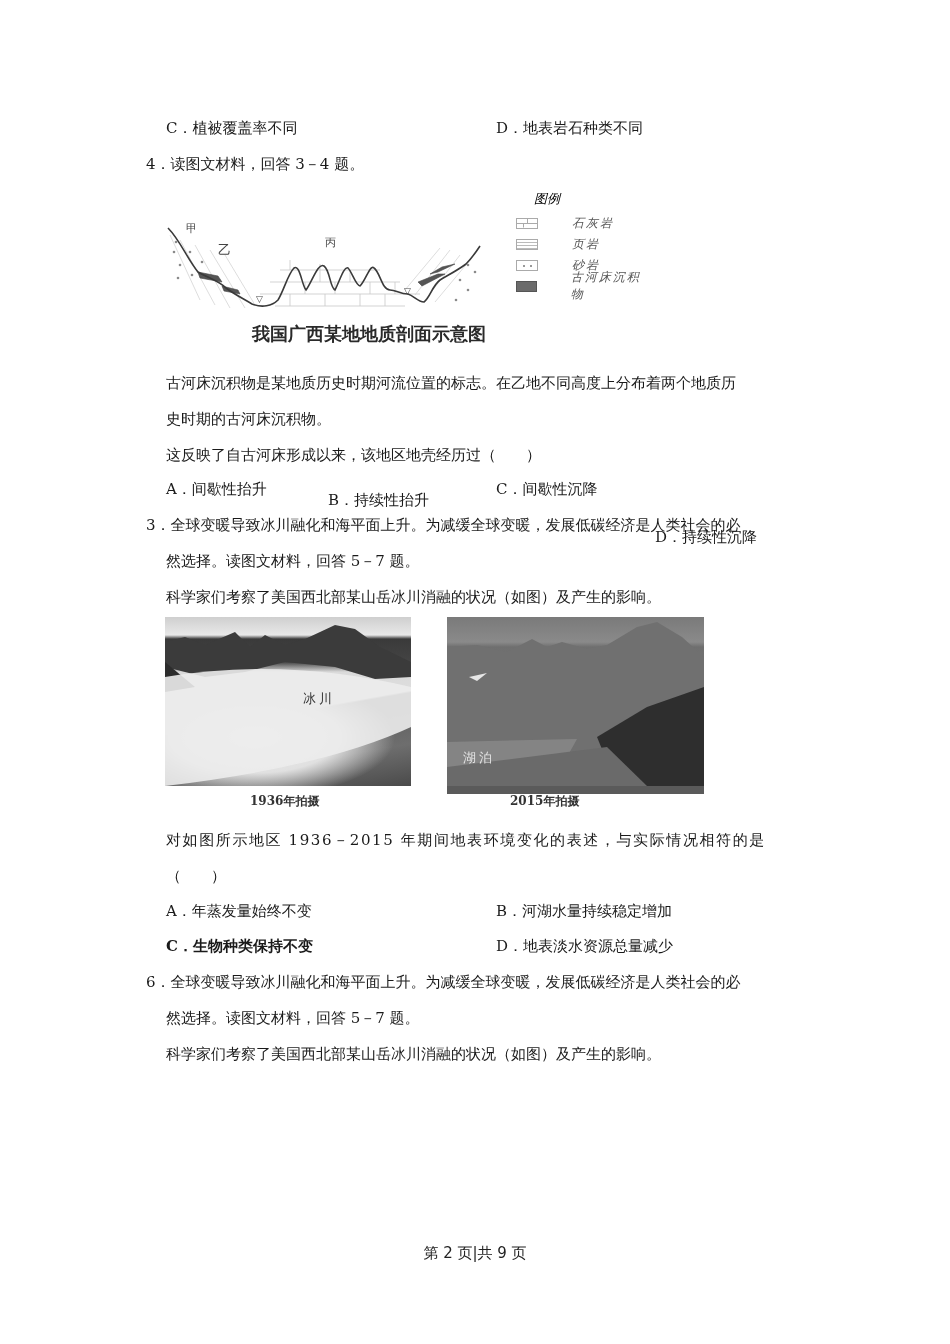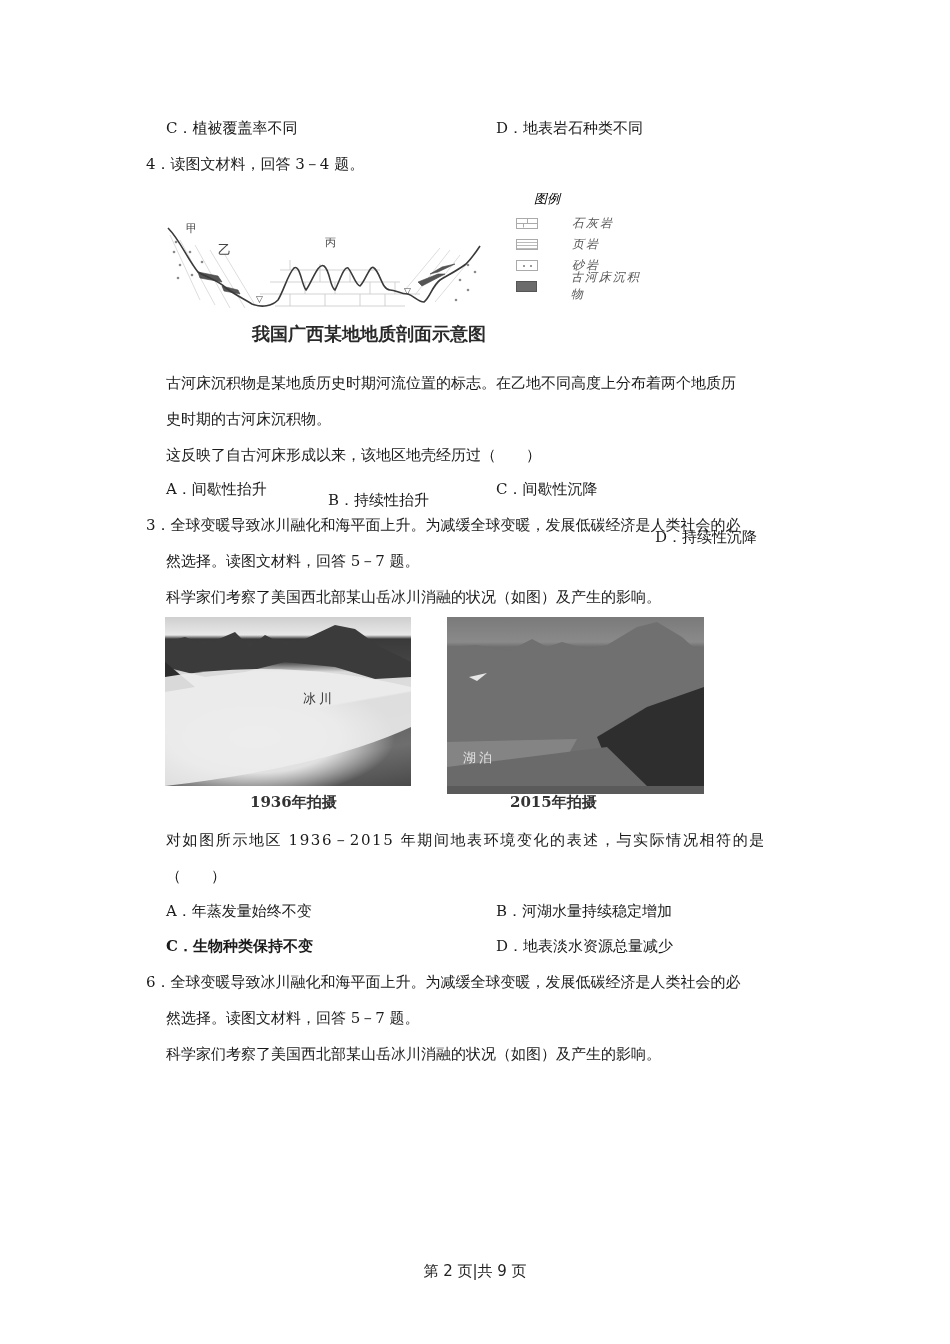--- a/index.html
+++ b/index.html
@@ -17,22 +17,22 @@
       linear-gradient(#aaa,#aaa) 0 50%/100% 1px no-repeat,
       linear-gradient(#aaa,#aaa) 50% 0/1px 50% no-repeat,
       linear-gradient(#aaa,#aaa) 30% 100%/1px 50% no-repeat, #fff; }
   .swatch.shale { background: repeating-linear-gradient(to bottom, #fff 0, #fff 2px, #bbb 2px, #bbb 3px); }
   .swatch.sandstone::before, .swatch.sandstone::after { content: ""; position: absolute; top: 4px; width: 2px; height: 2px; background: #777; border-radius: 50%; }
   .swatch.sandstone::before { left: 6px; } .swatch.sandstone::after { left: 13px; }
   .swatch.deposit { background: #6b6b6b; border-color: #555; }
   .legend-label { font-style: italic; letter-spacing: 2px; color: #555; font-size: 12px; }
   .photo { position: absolute; overflow: hidden; }
   .photo-label { position: absolute; font-size: 13px; letter-spacing: 3px; }
-  .photo-caption { position: absolute; font-family: "DejaVu Serif", "Liberation Serif", serif; font-weight: bold; font-size: 15px; color: #333; white-space: nowrap; }
-  .footer { position: absolute; left: 0; width: 950px; top: 1244px; text-align: center; font-family: "DejaVu Sans", "Liberation Sans", sans-serif; font-size: 15px; color: #222; margin-top: 18px; }
+  .photo-caption { position: absolute; font-family: "DejaVu Serif", "Liberation Serif", serif; font-weight: bold; font-size: 12px; color: #333; white-space: nowrap; }
+  .footer { position: absolute; left: 0; width: 950px; top: 1244px; text-align: center; font-family: "DejaVu Sans", "Liberation Sans", sans-serif; font-size: 15px; color: #222; }
 </style>
 </head>
 <body>
 
 <div class="opt" style="left:166px; top:118px;">C．植被覆盖率不同</div>
 <div class="opt" style="left:496px; top:118px;">D．地表岩石种类不同</div>
 
 <div class="line" style="left:146px; top:154px;">4．读图文材料，回答 3－4 题。</div>
 
 <div class="figure" style="left:160px; top:190px; width:330px; height:160px;">

